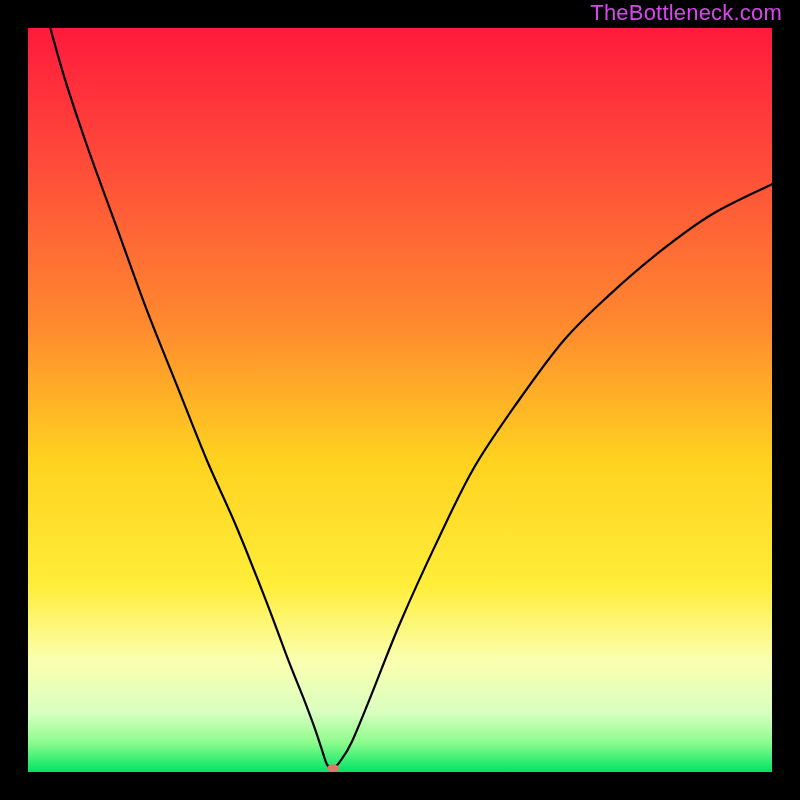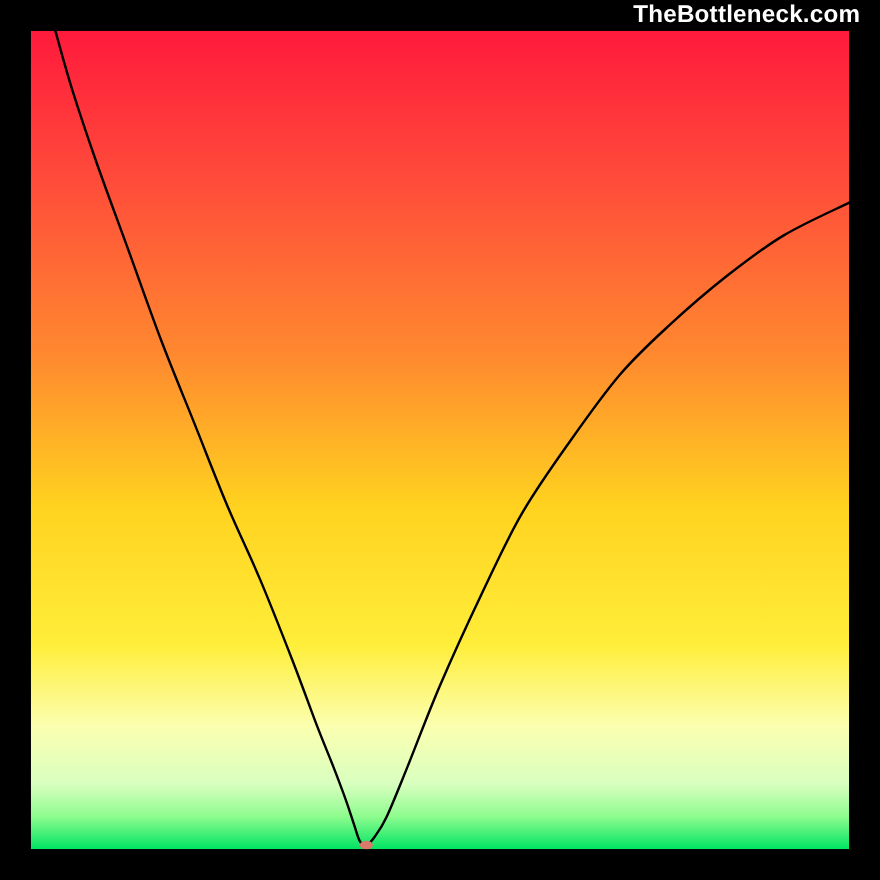--- a/index.html
+++ b/index.html
@@ -14,23 +14,23 @@
   .frame {
     position: relative;
     width: 800px;
     height: 800px;
     background: #000000;
   }
   .watermark {
     position: absolute;
     top: 0px;
     right: 18px;
-    color: #ffffff;
+    color: #d946ef;
     font-size: 22px;
-    font-weight: 700;
+    font-weight: 400;
     letter-spacing: 0.2px;
     z-index: 10;
     user-select: none;
   }
   .plot-wrap {
     position: absolute;
     left: 28px;
     top: 28px;
     width: 744px;
     height: 744px;

